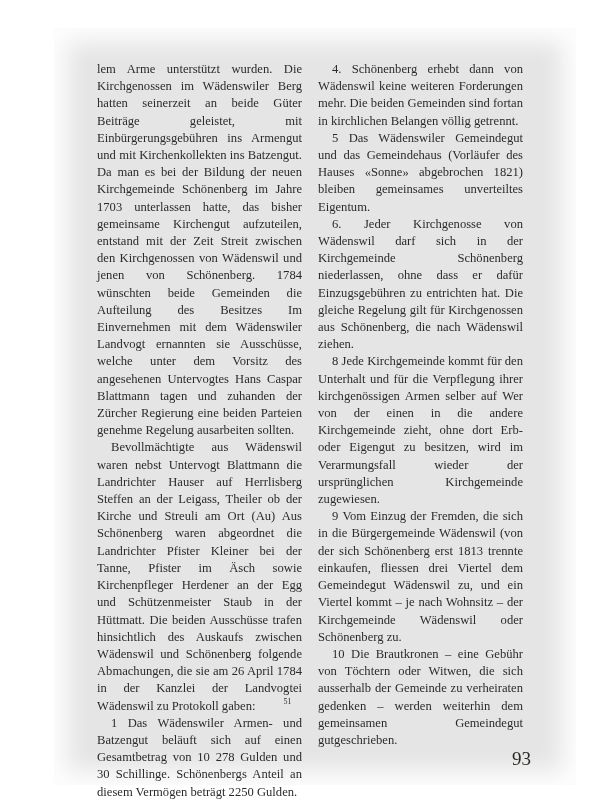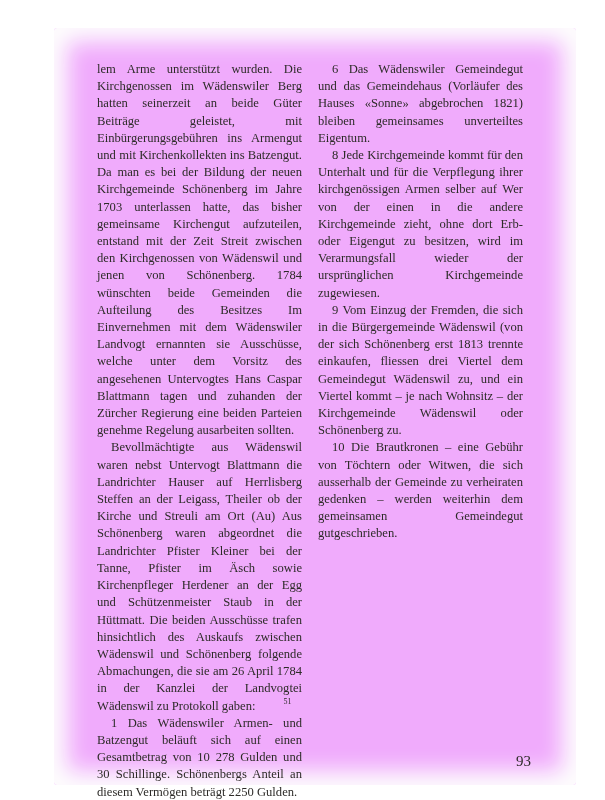--- a/index.html
+++ b/index.html
@@ -9,21 +9,21 @@
     height: 800px;
     background: #ffffff;
     overflow: hidden;
   }
   .scan-page {
     position: absolute;
     left: 54px;
     top: 28px;
     width: 522px;
     height: 757px;
-    background: #f0abfc;
+    background: #e5e5e5;
     box-shadow: inset 0 0 22px 14px #fdfdfd;
     border-radius: 3px;
   }
   .columns {
     display: flex;
     padding: 33px 52px 0 43px;
     gap: 16px;
   }
   .column {
     width: 205px;
@@ -42,35 +42,37 @@
   .para sup {
     font-size: 8px;
     line-height: 0;
     margin-left: 28px;
   }
   .page-number {
     position: absolute;
     right: 45px;
     bottom: 15px;
     font-family: "Liberation Serif", "DejaVu Serif", serif;
-    font-size: 15px;
+    font-size: 19px;
     color: #2d2b28;
   }
 </style>
 </head>
 <body>
 
 <div class="scan-page">
   <div class="columns">
     <div class="column">
         <p class="para">lem Arme unterstützt wurden. Die Kirchgenossen im Wädenswiler Berg hatten seinerzeit an beide Güter Beiträge geleistet, mit Einbürgerungsgebühren ins Armengut und mit Kirchenkollekten ins Batzengut. Da man es bei der Bildung der neuen Kirchgemeinde Schönenberg im Jahre 1703 unterlassen hatte, das bisher gemeinsame Kirchengut aufzuteilen, entstand mit der Zeit Streit zwischen den Kirchgenossen von Wädenswil und jenen von Schönenberg. 1784 wünschten beide Gemeinden die Aufteilung des Besitzes  Im Einvernehmen mit dem Wädenswiler Landvogt ernannten sie Ausschüsse, welche unter dem Vorsitz des angesehenen Untervogtes Hans Caspar Blattmann tagen und zuhanden der Zürcher Regierung eine beiden Parteien genehme Regelung ausarbeiten sollten.</p>
         <p class="para indent">Bevollmächtigte aus Wädenswil waren nebst Untervogt Blattmann die Landrichter Hauser auf Herrlisberg  Steffen an der Leigass, Theiler ob der Kirche und Streuli am Ort (Au)  Aus Schönenberg waren abgeordnet die Landrichter Pfister  Kleiner bei der Tanne, Pfister im Äsch sowie Kirchenpfleger Herdener an der Egg und Schützenmeister Staub in der Hüttmatt. Die beiden Ausschüsse trafen hinsichtlich des Auskaufs zwischen Wädenswil und Schönenberg folgende Abmachungen, die sie am 26  April 1784 in der Kanzlei der Landvogtei Wädenswil zu Protokoll gaben:<sup>51</sup></p>
         <p class="para indent">1  Das Wädenswiler Armen- und Batzengut beläuft sich auf einen Gesamtbetrag von 10 278 Gulden und 30 Schillinge. Schönenbergs Anteil an diesem Vermögen beträgt 2250 Gulden.</p>
       </div>
     <div class="column">
-        <p class="para indent">6  Das Wädenswiler Gemeindegut und das Gemeindehaus (Vorläufer des Hauses «Sonne»  abgebrochen 1821) bleiben gemeinsames  unverteiltes Eigentum.</p>
+        <p class="para indent">4. Schönenberg erhebt dann von Wädenswil keine weiteren Forderungen mehr. Die beiden Gemeinden sind fortan in kirchlichen Belangen völlig getrennt.</p>
+        <p class="para indent">5  Das Wädenswiler Gemeindegut und das Gemeindehaus (Vorläufer des Hauses «Sonne»  abgebrochen 1821) bleiben gemeinsames  unverteiltes Eigentum.</p>
+        <p class="para indent">6. Jeder Kirchgenosse von Wädenswil darf sich in der Kirchgemeinde Schönenberg niederlassen, ohne dass er dafür Einzugsgebühren zu entrichten hat. Die gleiche Regelung gilt für Kirchgenossen aus Schönenberg, die nach Wädenswil ziehen.</p>
         <p class="para indent">8  Jede Kirchgemeinde kommt für den Unterhalt und für die Verpflegung ihrer kirchgenössigen Armen selber auf  Wer von der einen in die andere Kirchgemeinde zieht, ohne dort Erb- oder Eigengut zu besitzen, wird im Verarmungsfall wieder der ursprünglichen Kirchgemeinde zugewiesen.</p>
         <p class="para indent">9  Vom Einzug der Fremden, die sich in die Bürgergemeinde Wädenswil (von der sich Schönenberg erst 1813 trennte  einkaufen, fliessen drei Viertel dem Gemeindegut Wädenswil zu, und ein Viertel kommt – je nach Wohnsitz – der Kirchgemeinde Wädenswil oder Schönenberg zu.</p>
         <p class="para indent">10  Die Brautkronen – eine Gebühr von Töchtern oder Witwen, die sich ausserhalb der Gemeinde zu verheiraten gedenken – werden weiterhin dem gemeinsamen Gemeindegut gutgeschrieben.</p>
       </div>
   </div>
   <div class="page-number">93</div>
 </div>
 
 </body></html>

